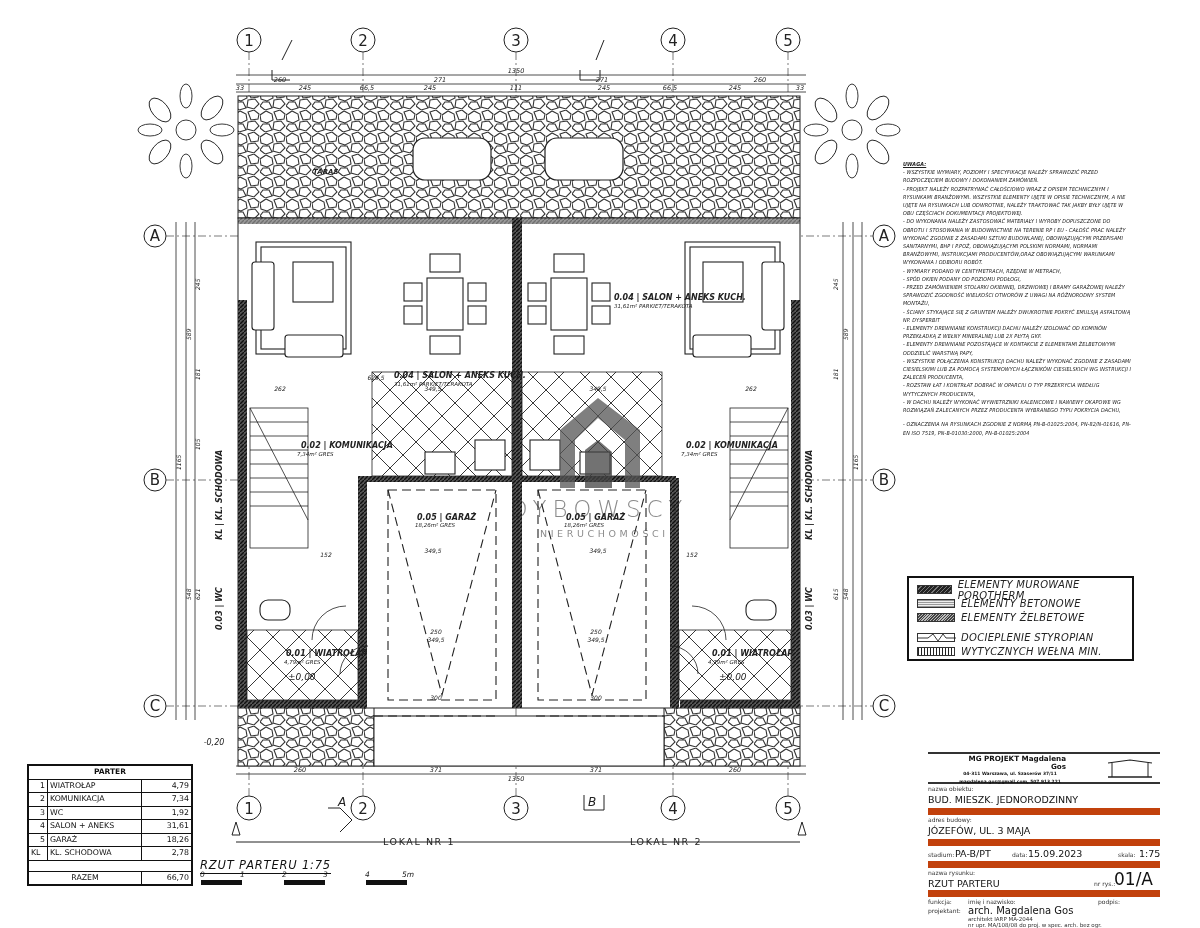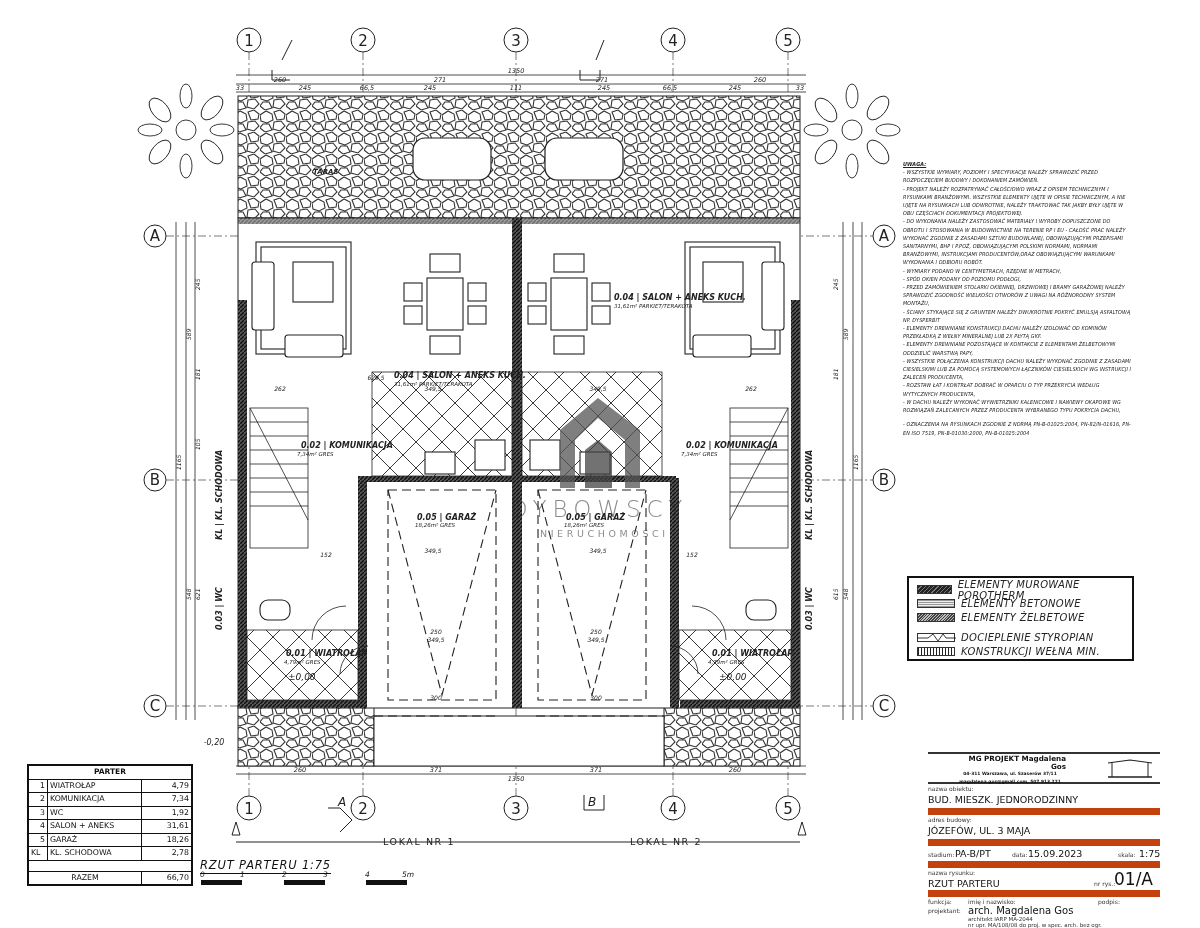--- a/index.html
+++ b/index.html
@@ -416,21 +416,21 @@
   <div class="row" style="top:54px">
       <span class="sw sw-sty">
         <svg width="38" height="9" style="position:absolute;left:0;top:-1px">
           <polyline points="0,5 10,5 15,1 20,8 25,1 28,5 38,5" fill="none" stroke="#222" stroke-width="0.9"></polyline>
         </svg>
       </span>
       <span class="lbl">DOCIEPLENIE STYROPIAN</span>
     </div>
   <div class="row" style="top:68px">
       <span class="sw sw-wel"></span>
-      <span class="lbl">KONSTRUKCJI WEŁNA MIN.</span>
+      <span class="lbl">WYTYCZNYCH WEŁNA MIN.</span>
     </div>
 </div>
 
 <div class="rooms">
   <table>
     <tbody>
         <tr>
           <td colspan="3" class="hd">PARTER</td>
         </tr>
     <tr>

